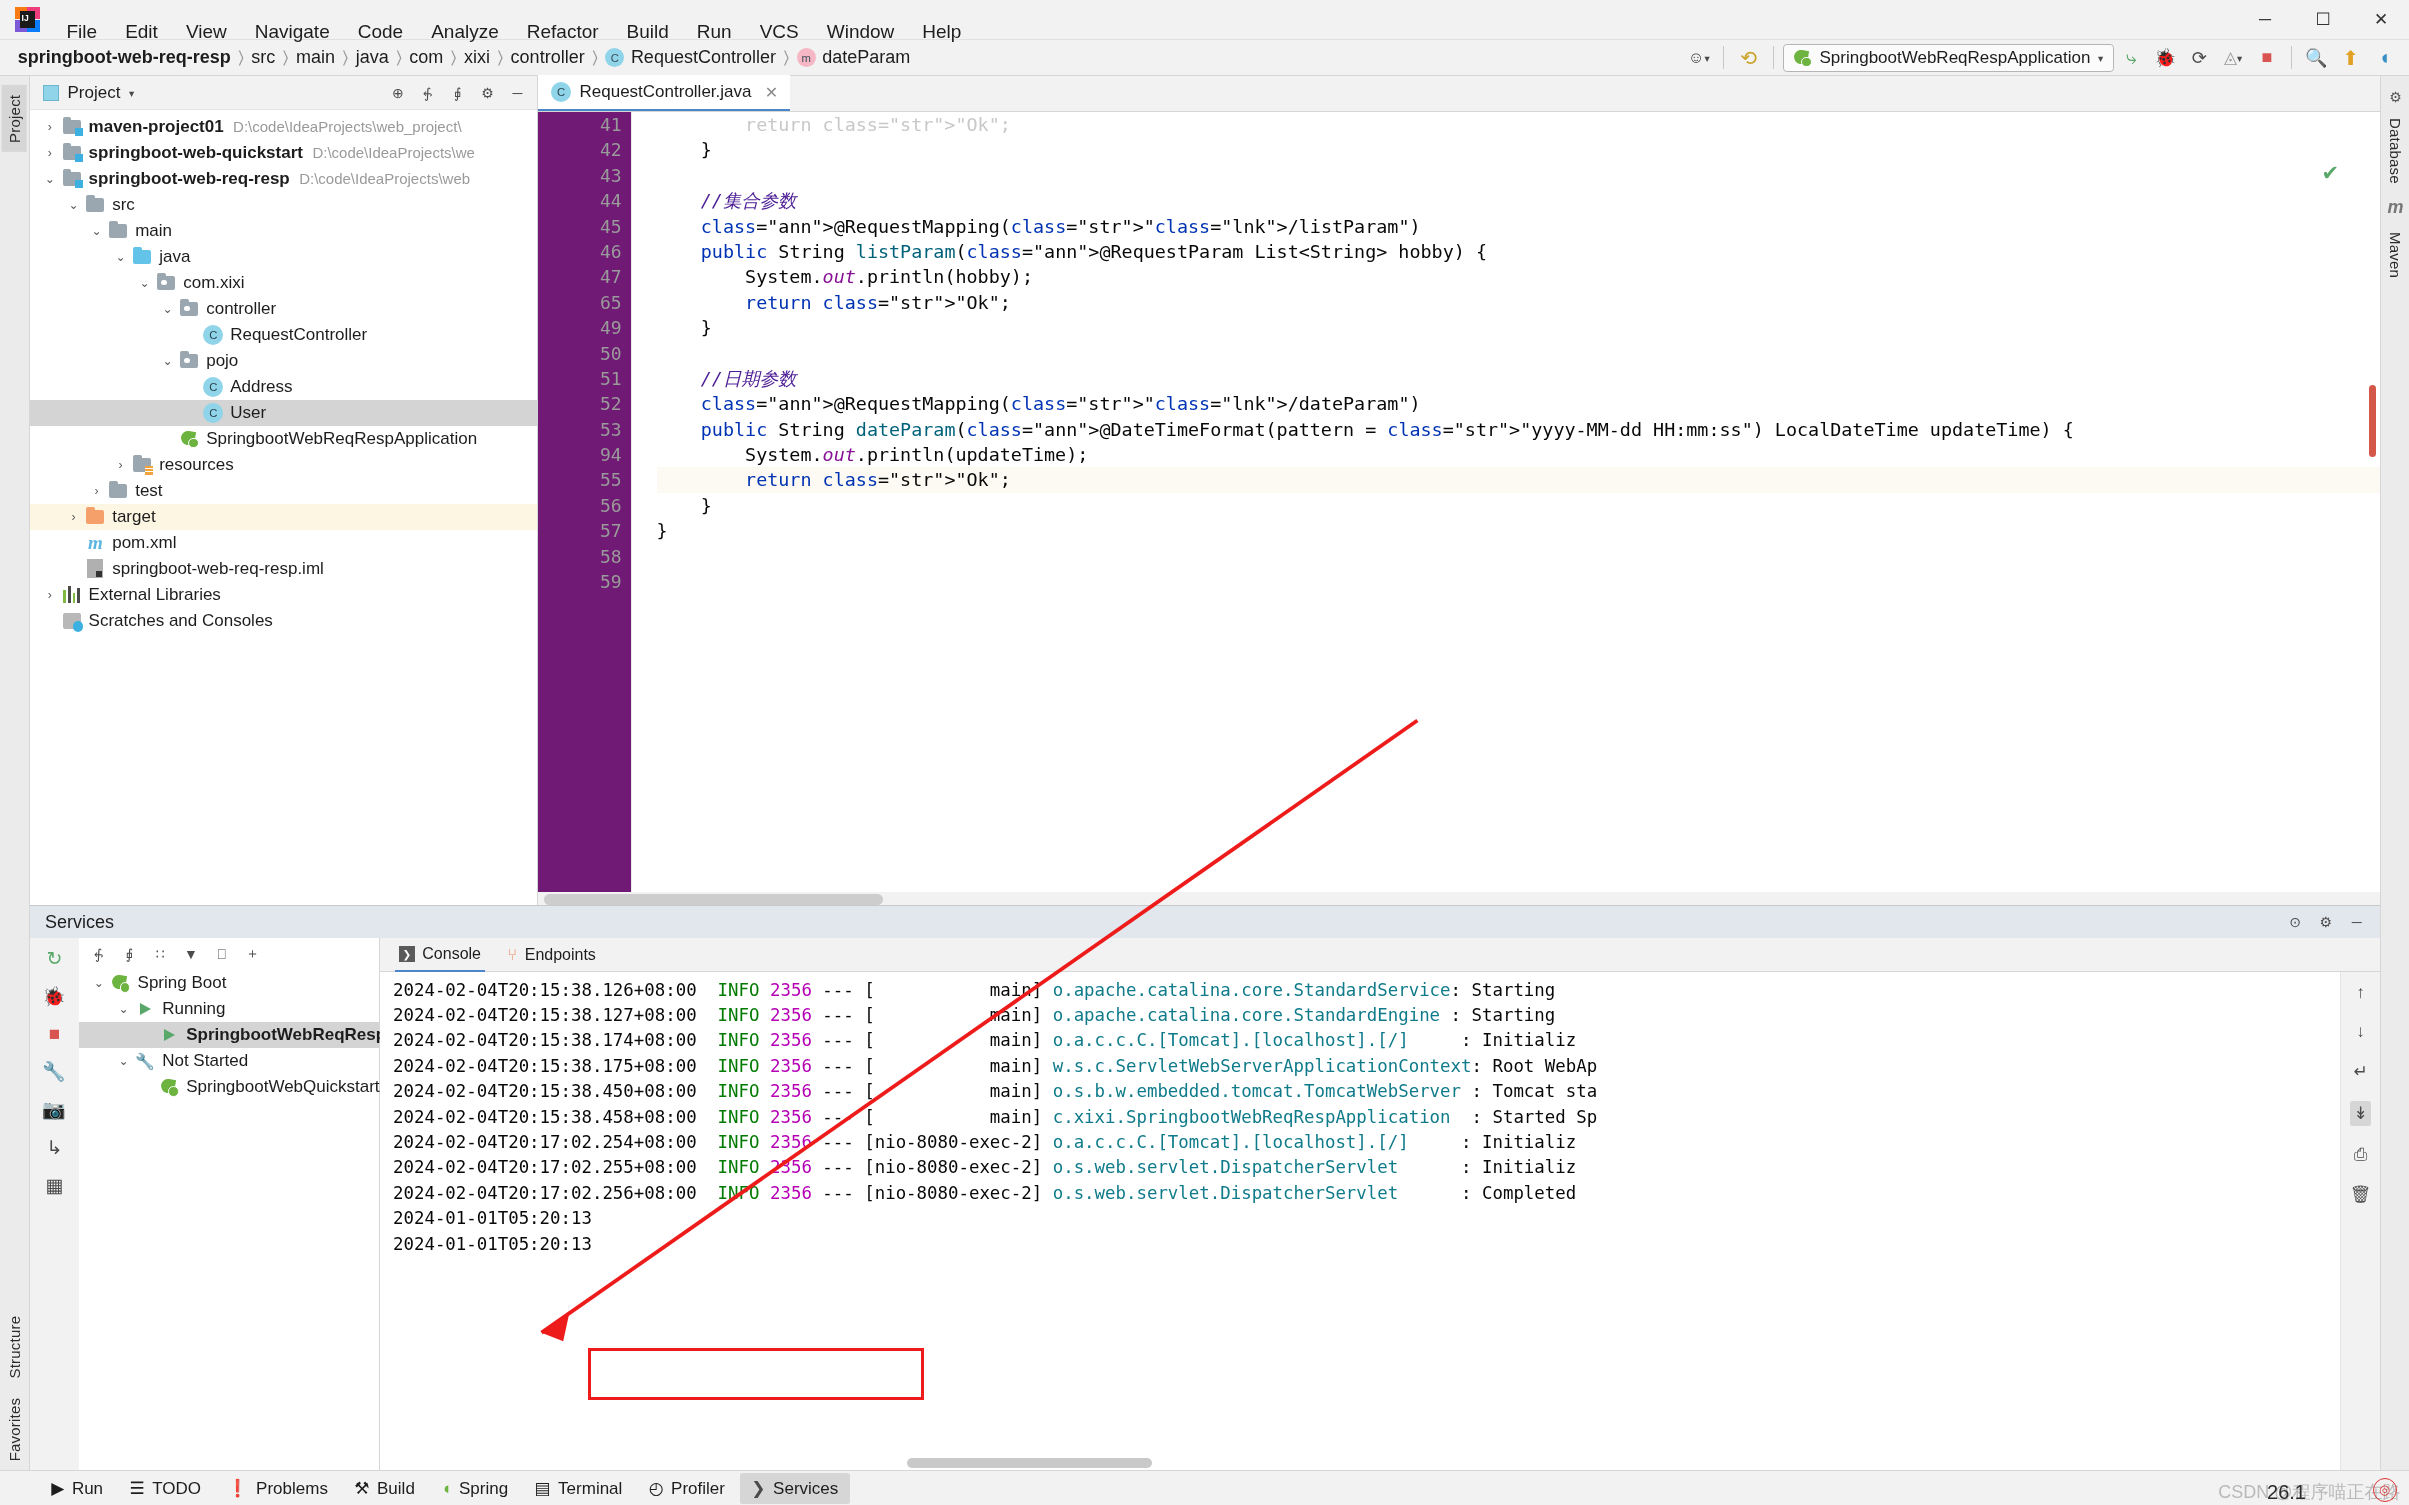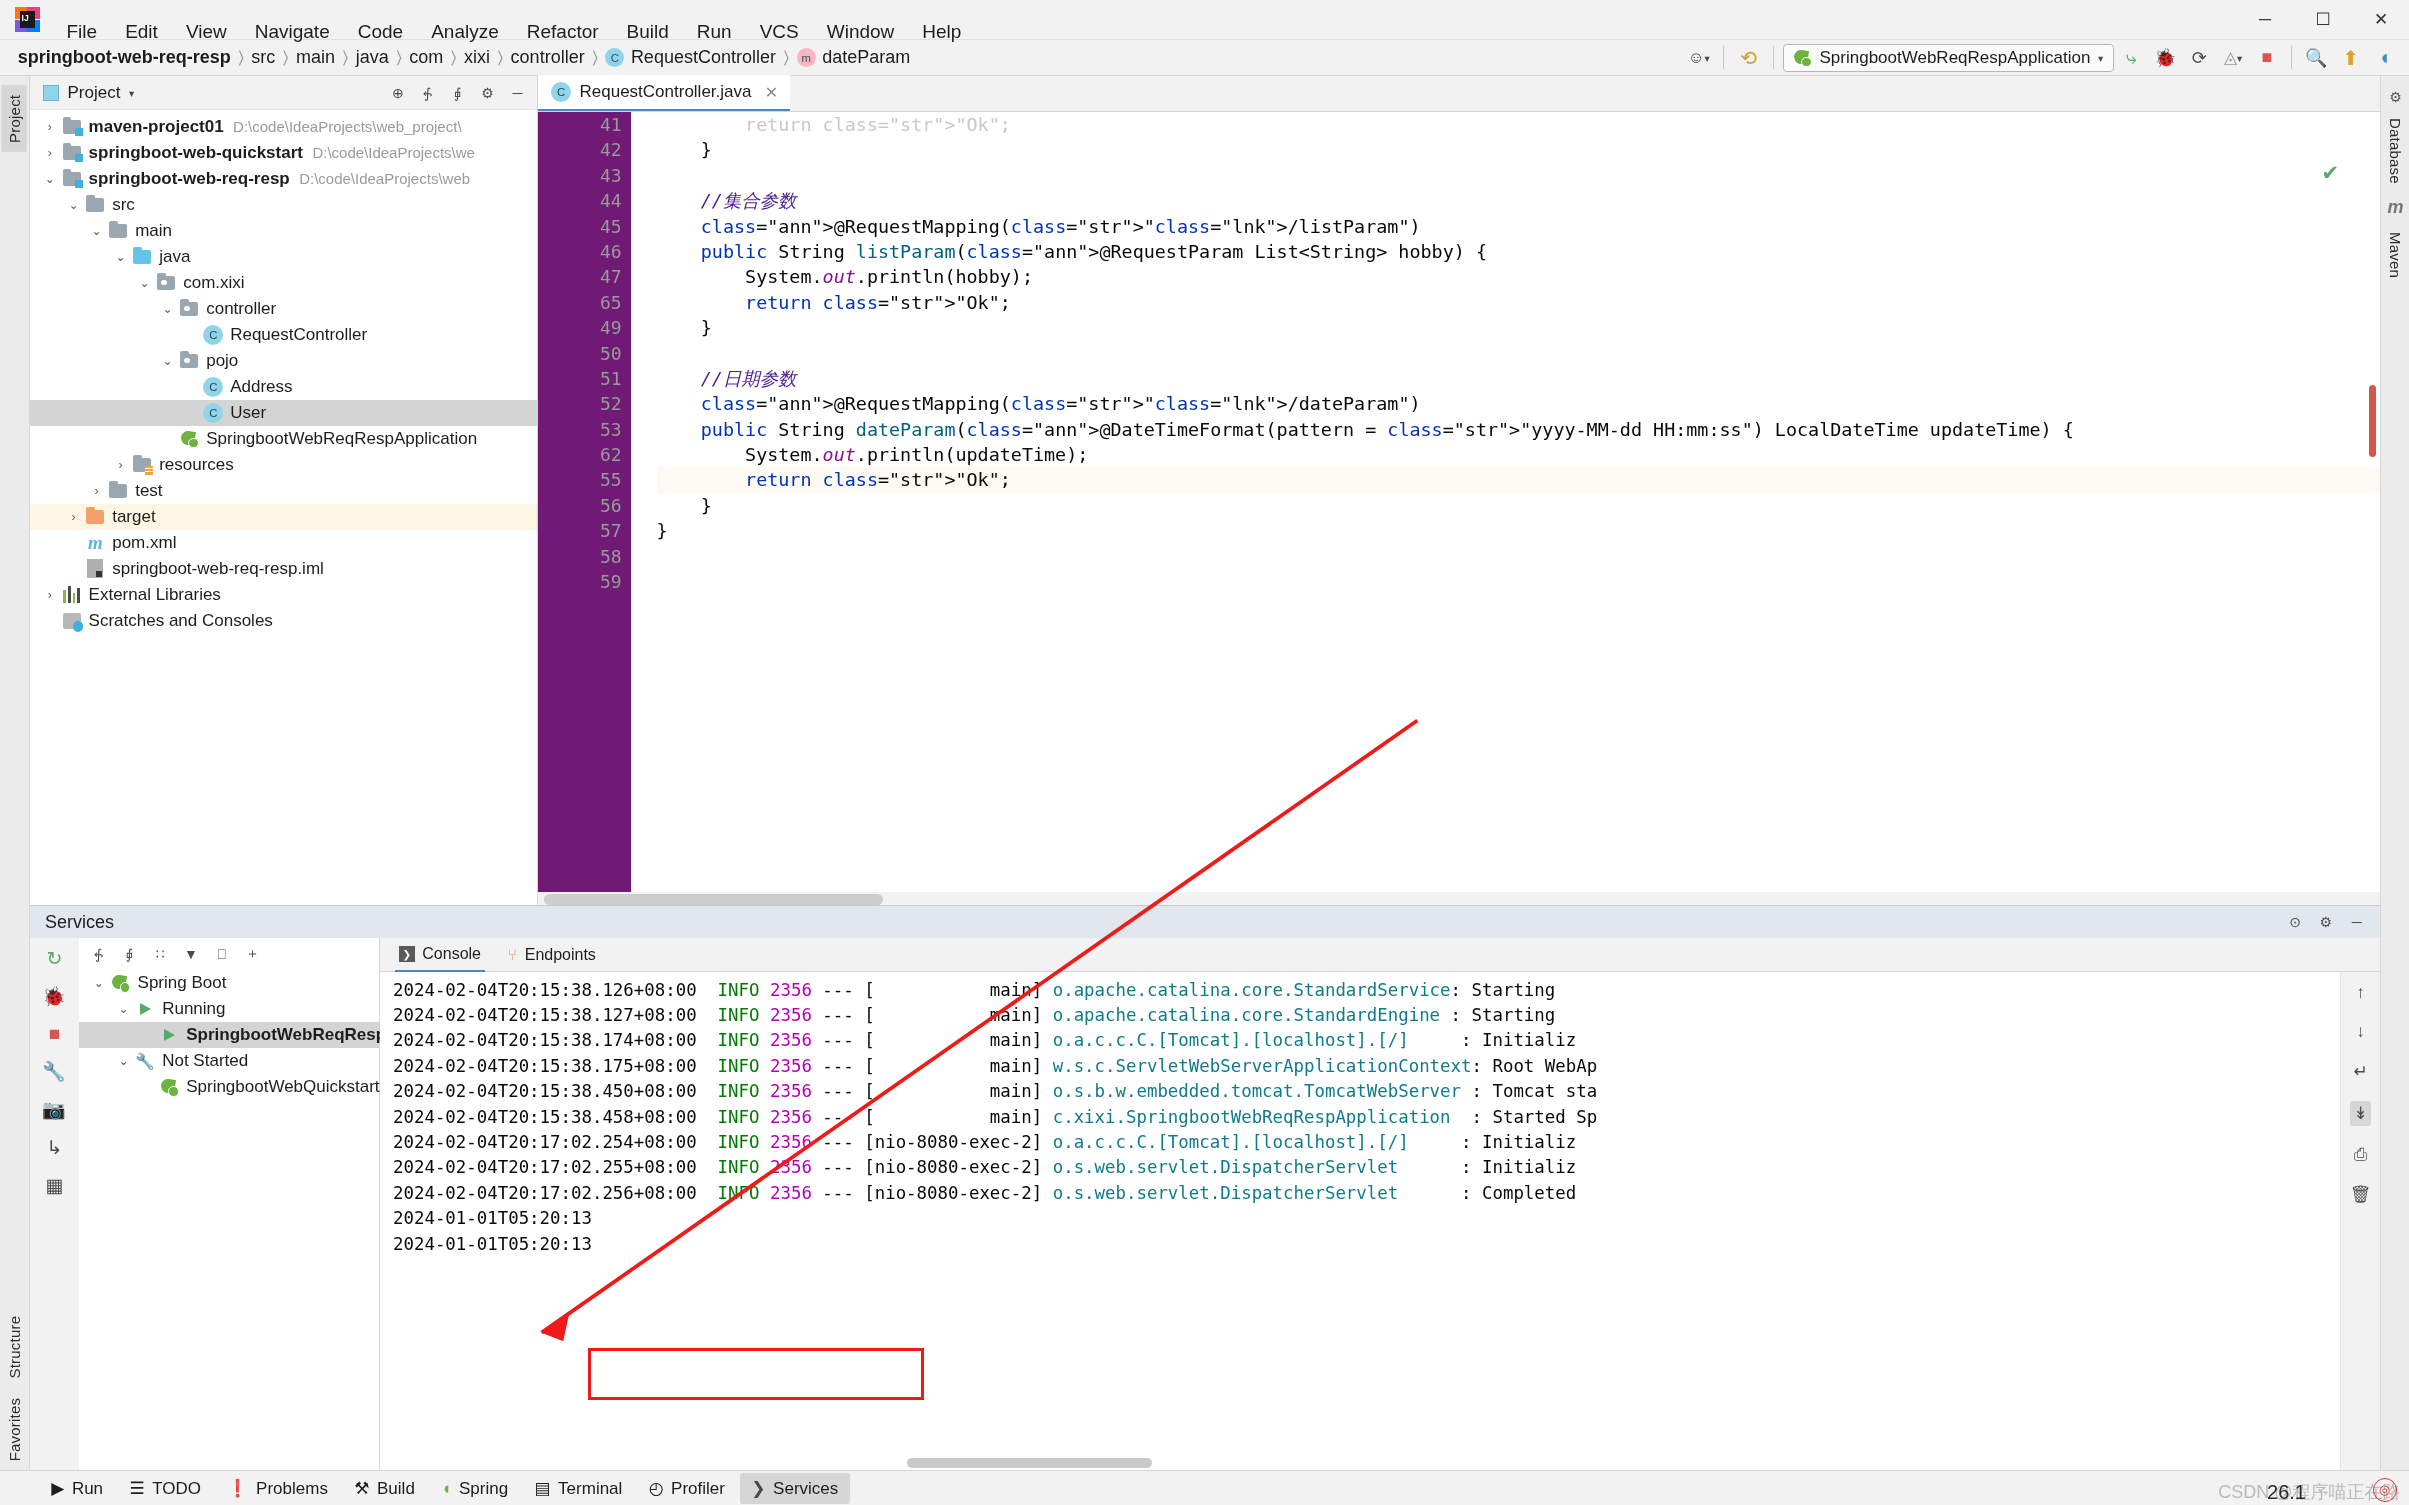--- a/index.html
+++ b/index.html
@@ -506,21 +506,21 @@
                 <div class="gline">44</div>
                 <div class="gline">45</div>
                 <div class="gline">46</div>
                 <div class="gline">47</div>
                 <div class="gline">65</div>
                 <div class="gline">49</div>
                 <div class="gline">50</div>
                 <div class="gline">51</div>
                 <div class="gline">52</div>
                 <div class="gline">53</div>
-                <div class="gline">62</div>
+                <div class="gline">94</div>
                 <div class="gline">55</div>
                 <div class="gline">56</div>
                 <div class="gline">57</div>
                 <div class="gline">58</div>
                 <div class="gline">59</div>
               </div>
             <div class="codearea" id="code-root"><div class="cline"><span style="color:#c8c8c8">        return class="str"&gt;"Ok";</span></div><div class="cline">    }</div><div class="cline">&nbsp;</div><div class="cline"><span class="cmt">    //集合参数</span></div><div class="cline">    <span <span="" class="kw">class</span>="ann"&gt;@RequestMapping(<span <span="" class="kw">class</span>="str"&gt;"<span <span="" class="kw">class</span>="lnk"&gt;/listParam")</div><div class="cline">    <span class="kw">public</span> String <span class="mth">listParam</span>(<span <span="" class="kw">class</span>="ann"&gt;@RequestParam List&lt;String&gt; hobby) {</div><div class="cline">        System.<span class="fld">out</span>.println(hobby);</div><div class="cline">        <span class="kw">return</span> <span <span="" class="kw">class</span>="str"&gt;"Ok";</div><div class="cline">    }</div><div class="cline">&nbsp;</div><div class="cline"><span class="cmt">    //日期参数</span></div><div class="cline">    <span <span="" class="kw">class</span>="ann"&gt;@RequestMapping(<span <span="" class="kw">class</span>="str"&gt;"<span <span="" class="kw">class</span>="lnk"&gt;/dateParam")</div><div class="cline">    <span class="kw">public</span> String <span class="mth">dateParam</span>(<span <span="" class="kw">class</span>="ann"&gt;@DateTimeFormat(pattern = <span <span="" class="kw">class</span>="str"&gt;"yyyy-MM-dd HH:mm:ss") LocalDateTime updateTime) {</div><div class="cline">        System.<span class="fld">out</span>.println(updateTime);</div><div class="cline hl">        <span class="kw">return</span> <span <span="" class="kw">class</span>="str"&gt;"Ok";</div><div class="cline">    }</div><div class="cline">}</div><div class="cline">&nbsp;</div><div class="cline">&nbsp;</div></div>
             <div class="code-scroll-v"></div>
             <div class="green-check">✔</div>
           </div>

